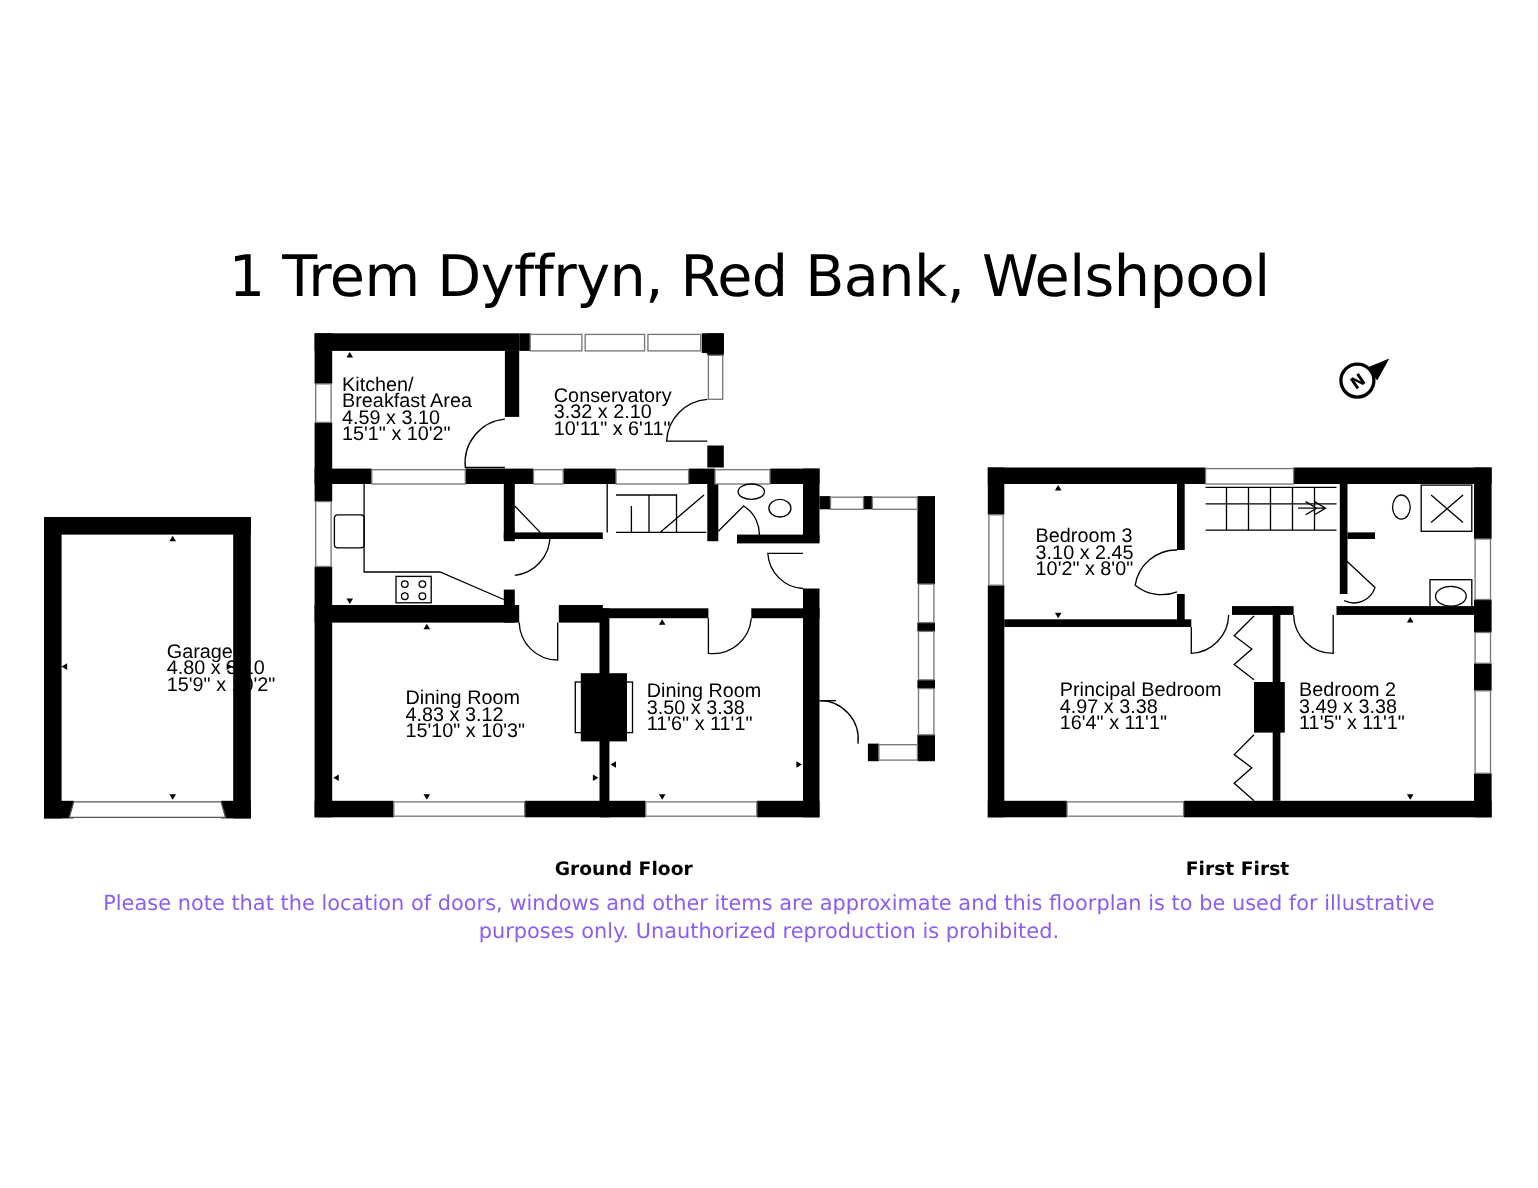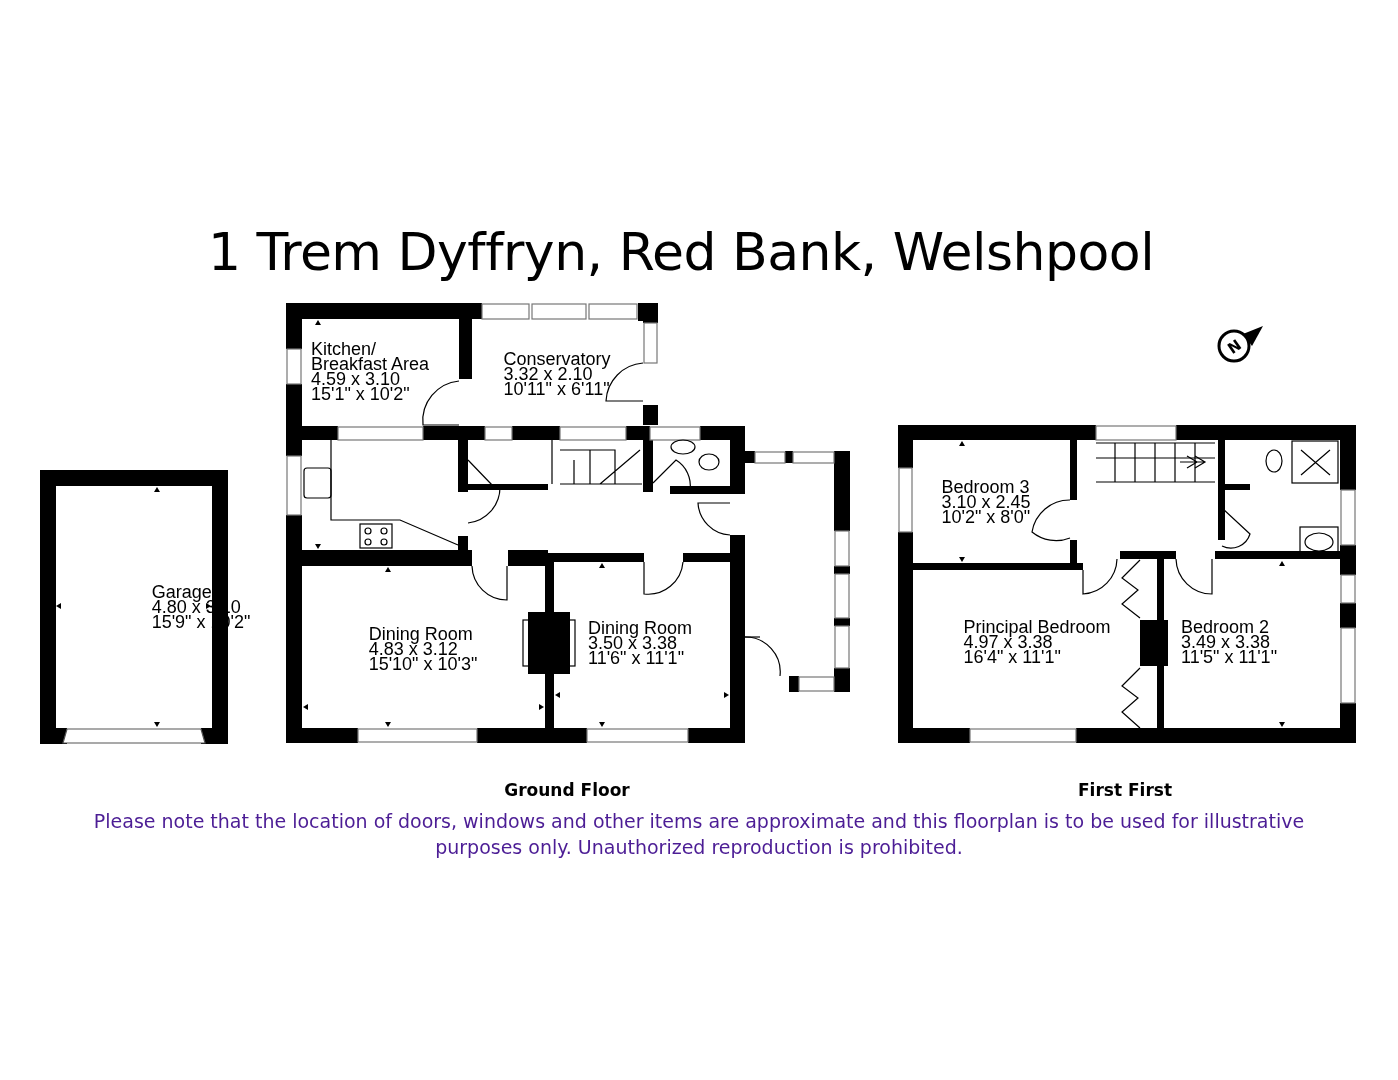--- a/index.html
+++ b/index.html
@@ -6,21 +6,21 @@
   body { width:1398px; height:1080px; position:relative; overflow:hidden;
          font-family:"Liberation Sans", "DejaVu Sans", sans-serif; color:#000; }
   .title { position:absolute; left:0; width:1362px; top:222px; text-align:center;
            font-size:52px; letter-spacing:-0.5px; font-family:"DejaVu Sans", sans-serif; font-weight:normal; }
   svg.plan { position:absolute; left:0; top:0; }
   .lbl { position:absolute; font-size:18px; line-height:15px;
          font-family:Liberation Sans, sans-serif; white-space:nowrap; transform:translateX(-50%); }
   .floor-label { position:absolute; font-weight:bold; font-size:17px; transform:translateX(-50%);
                  font-family:"DejaVu Sans", sans-serif; white-space:nowrap; }
   .disclaimer { position:absolute; left:0; width:1398px; top:808px; text-align:center;
-                color:#4c1d95; font-size:19px; line-height:26px; font-family:"DejaVu Sans", sans-serif; }
+                color:#8b5cf6; font-size:19px; line-height:26px; font-family:"DejaVu Sans", sans-serif; }
   .disclaimer span { display:block; }
   .compass { position:absolute; left:1214px; top:322px; width:52px; height:44px; }
 </style>
 </head>
 <body>
 
 <div class="title">1 Trem Dyffryn, Red Bank, Welshpool</div>
 
 <svg class="compass" viewBox="0 0 52 44">
   <circle cx="20" cy="24" r="15" fill="none" stroke="#000" stroke-width="3"></circle>

